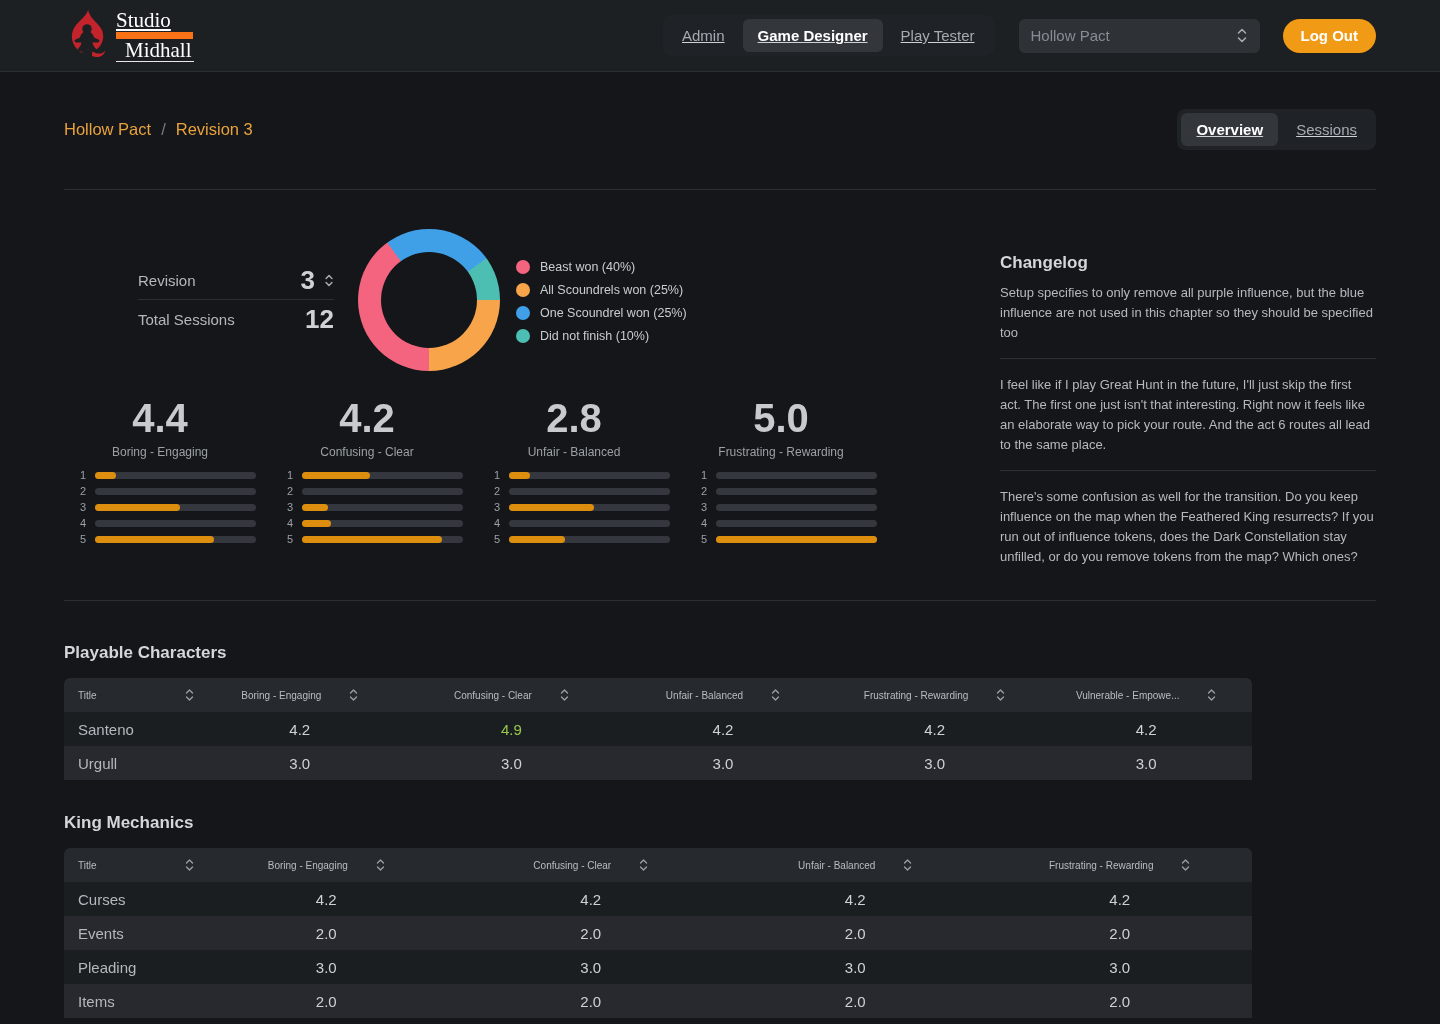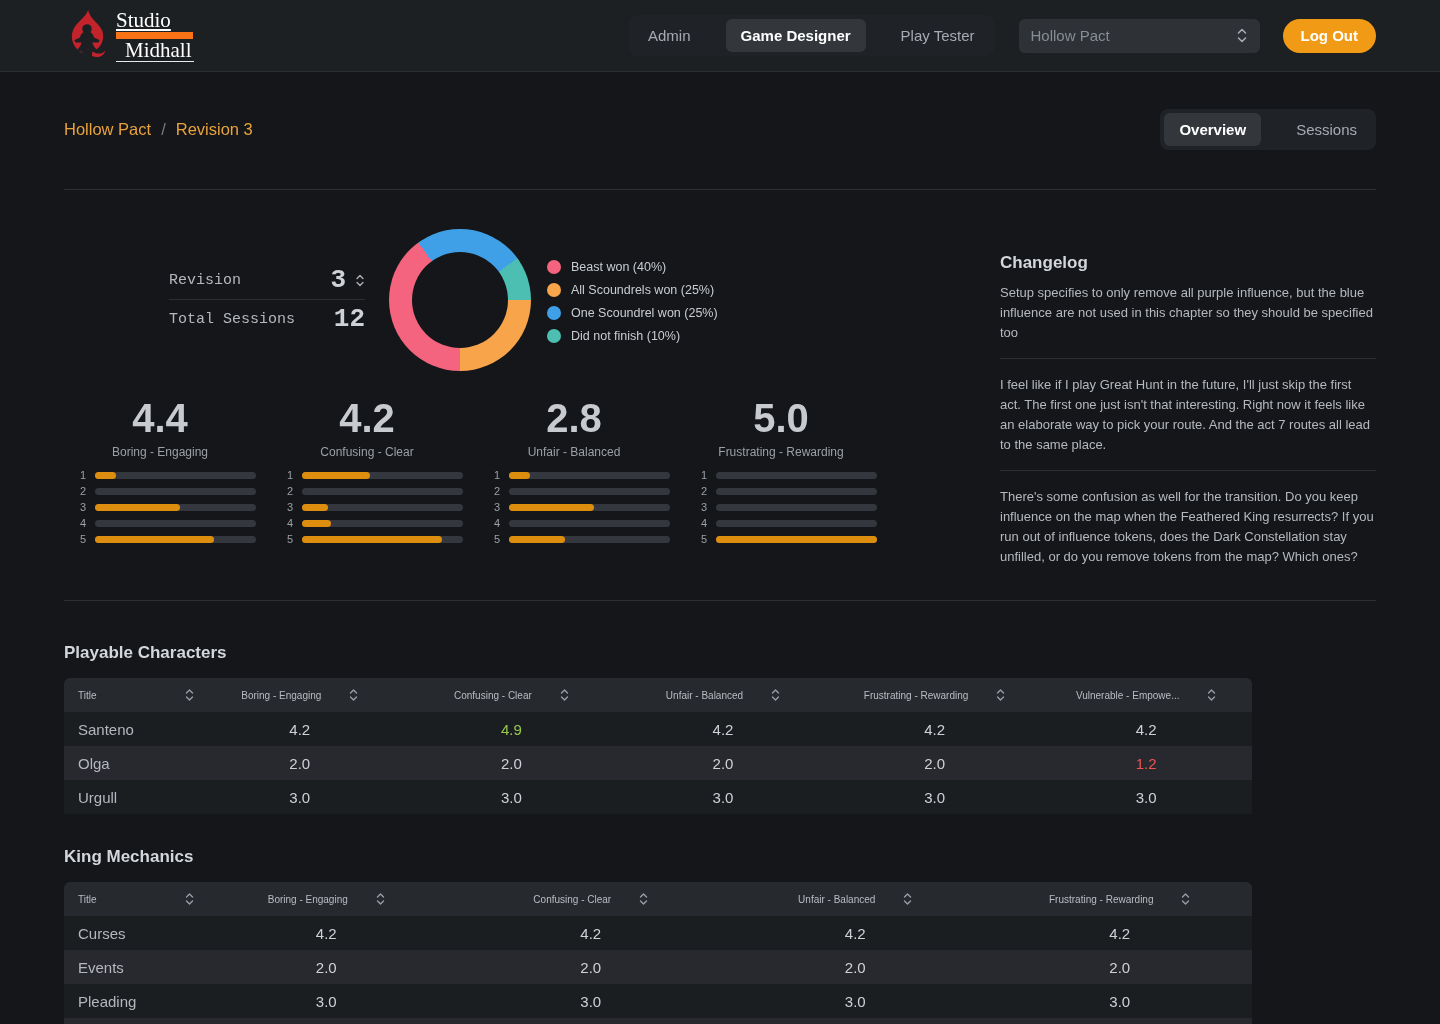--- a/index.html
+++ b/index.html
@@ -14,21 +14,21 @@
   body{background:var(--bg);font-family:"Liberation Sans","DejaVu Sans",sans-serif;color:var(--text-hi);}
 
   
   .nav{height:72px;background:var(--nav-bg);border-bottom:1px solid var(--border);
        display:flex;align-items:center;padding:0 64px;}
   .brand{display:flex;align-items:center;gap:6px;}
   .brand-text{display:flex;flex-direction:column;color:#fff;
        font-family:"Liberation Serif","DejaVu Serif",serif;font-size:21px;line-height:1.05;}
   .brand-line1{border-bottom:7px solid #f97316;padding-right:22px;align-self:flex-start;text-decoration:underline;}
   .brand-line2{padding-left:9px;border-bottom:1px solid #e8e8e8;align-self:flex-start;padding-right:2px;}
-  .tab-group{background:var(--group-bg);border-radius:8px;padding:4px;display:flex;gap:20px;}
+  .tab-group{background:var(--group-bg);border-radius:8px;padding:4px;display:flex;gap:3px;text-decoration:underline;}
   .nav .tab-group{margin-left:auto;}
   .tab{padding:8px 15px;border-radius:6px;color:var(--text-mid);font-size:15px;cursor:pointer;white-space:nowrap;}
   .tab.active{background:var(--tile-active);color:#fff;font-weight:700;}
   .select{margin-left:25px;width:241px;height:34px;background:#2e3136;border-radius:6px;
        display:flex;align-items:center;padding:0 12px;color:#878d94;font-size:15px;}
   .select .updown{margin-left:auto;}
   .logout{margin-left:23px;height:34px;padding:0 18px;background:#f09a16;border:none;
        border-radius:17px;color:#fff;font-size:15px;font-weight:700;font-family:inherit;cursor:pointer;}
 
   
@@ -38,21 +38,21 @@
   .crumb{cursor:pointer;}
   .crumb-sep{color:#787d83;}
   .crumb-row .tab-group{margin-left:auto;justify-content:center;}
   .hr{border:none;border-top:1px solid var(--border);height:0;}
   .hr1{margin-top:39px;}
 
   
   .overview{display:flex;margin-top:17px;}
   .overview-left{width:864px;}
   .stats-top{display:flex;height:190px;}
-  .kv-block{margin-left:105px;width:196px;padding-top:54px;font-family:Liberation Mono, monospace;}
+  .kv-block{margin-left:74px;width:196px;padding-top:54px;}
   .kv-row{display:flex;align-items:center;justify-content:space-between;height:38px;}
   .kv-label{font-size:15px;color:#b4b8be;}
   .kv-value{font-size:26px;font-weight:700;color:var(--text-hi);display:flex;align-items:center;gap:9px;}
   .kv-div{border-top:1px solid var(--border);}
   .donut-wrap{margin-left:24px;margin-top:22px;position:relative;width:142px;height:142px;}
   .donut{width:142px;height:142px;border-radius:50%;}
   .donut-hole{position:absolute;inset:23px;border-radius:50%;background:var(--bg);}
   .legend{margin-left:16px;padding-top:53px;}
   .legend-item{display:flex;align-items:center;gap:10px;height:14px;margin-bottom:9px;cursor:pointer;}
   .legend-dot{width:14px;height:14px;border-radius:50%;flex:0 0 auto;}
@@ -310,21 +310,21 @@
             </div>
           </div>
         </div>
     </div>
 
     <div class="changelog">
       <h3>Changelog</h3>
       <div id="changelog-entries">
           <p class="cl-entry">Setup specifies to only remove all purple influence, but the blue influence are not used in this chapter so they should be specified too</p>
           <hr class="cl-hr">
-          <p class="cl-entry">I feel like if I play Great Hunt in the future, I'll just skip the first act. The first one just isn't that interesting. Right now it feels like an elaborate way to pick your route. And the act 7 routes all lead to the same place.</p>
+          <p class="cl-entry">I feel like if I play Great Hunt in the future, I'll just skip the first act. The first one just isn't that interesting. Right now it feels like an elaborate way to pick your route. And the act 6 routes all lead to the same place.</p>
           <hr class="cl-hr">
           <p class="cl-entry">There's some confusion as well for the transition. Do you keep influence on the map when the Feathered King resurrects? If you run out of influence tokens, does the Dark Constellation stay unfilled, or do you remove tokens from the map? Which ones?</p>
         </div>
     </div>
   </div>
 
   <hr class="hr hr2">
 
   <div class="section-title">Playable Characters</div>
   <table class="data-table" id="characters-table">
@@ -397,28 +397,20 @@
       <tbody>
         <tr>
           <td class="title-cell">Santeno</td>
           <td>4.2</td>
           <td style="color: rgb(151, 200, 76);">4.9</td>
           <td>4.2</td>
           <td>4.2</td>
           <td>4.2</td>
         </tr>
         <tr>
-          <td class="title-cell">Olga</td>
-          <td>2.0</td>
-          <td>2.0</td>
-          <td>2.0</td>
-          <td>2.0</td>
-          <td style="color: rgb(239, 83, 80);">1.2</td>
-        </tr>
-        <tr>
           <td class="title-cell">Urgull</td>
           <td>3.0</td>
           <td>3.0</td>
           <td>3.0</td>
           <td>3.0</td>
           <td>3.0</td>
         </tr>
       </tbody>
     </table>
 

